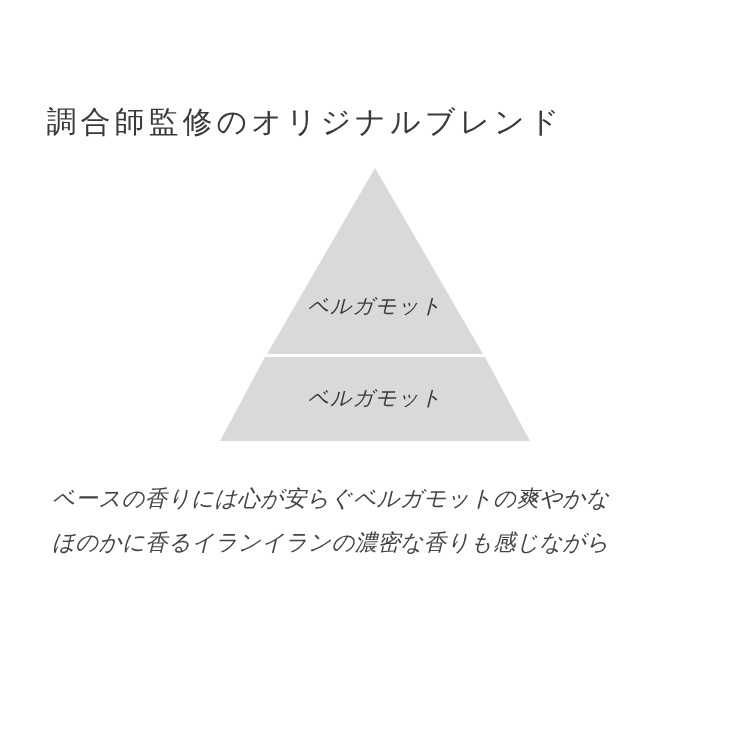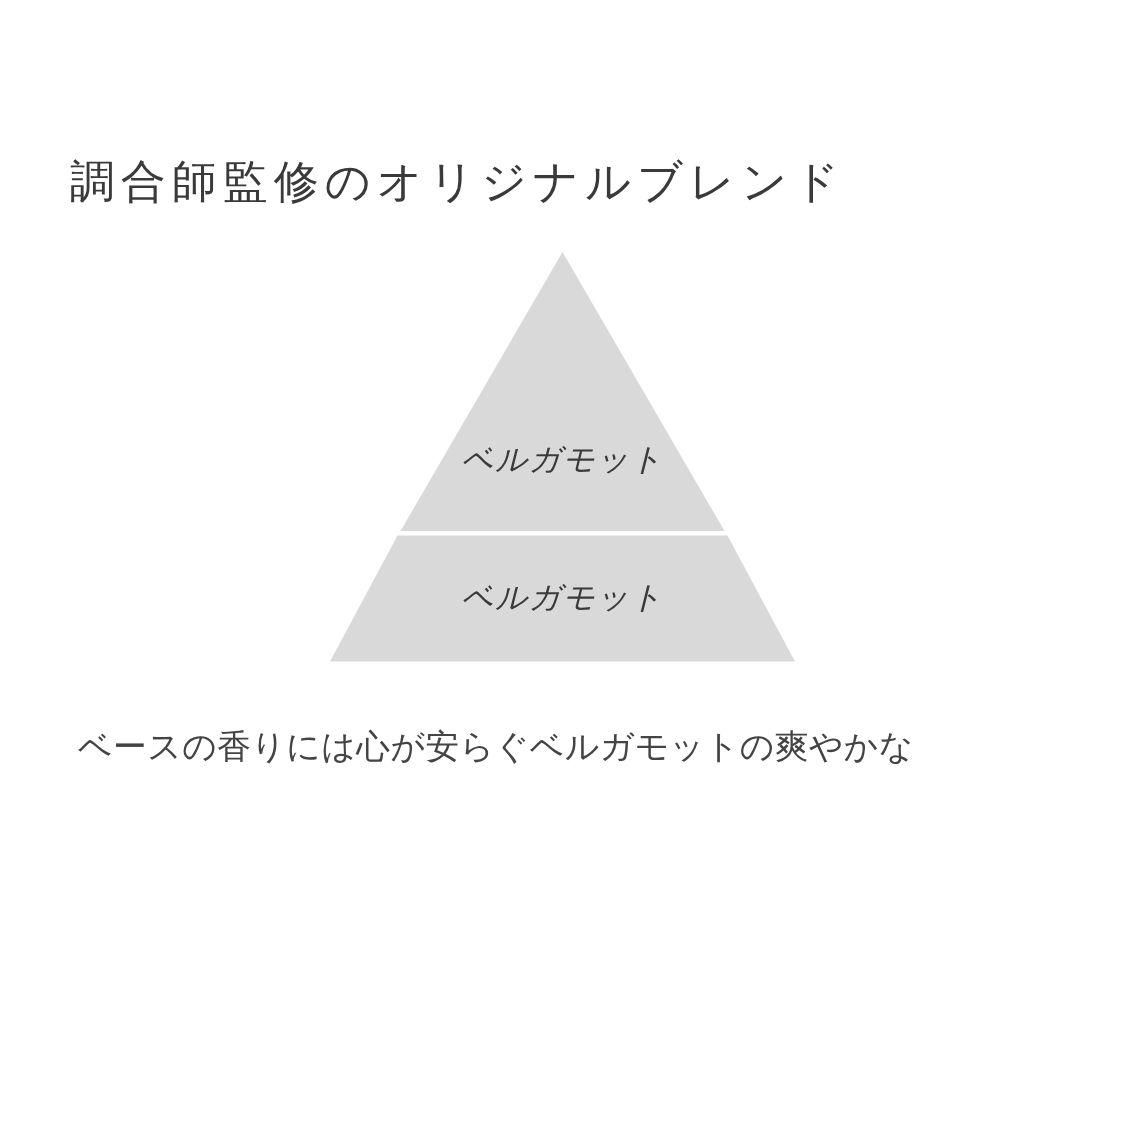--- a/index.html
+++ b/index.html
@@ -6,31 +6,32 @@
   body { width: 750px; height: 750px; position: relative; overflow: hidden;
          font-family: "DejaVu Sans", "Liberation Sans", sans-serif; color: #3c3c3c; }
   .title { position: absolute; top: 100px; left: 0; width: 610px; text-align: center;
            font-size: 30px; letter-spacing: 4px; color: #3a3a3a; line-height: 44px; }
   .pyramid { position: absolute; left: 0; top: 0; width: 750px; height: 750px; }
   .tier-label { position: absolute; width: 750px; left: 0; text-align: center;
                 font-size: 21px; letter-spacing: 1px; color: #3a3a3a; font-style: italic; }
   .tier-top { top: 292px; }
   .tier-bottom { top: 384px; }
   .desc { position: absolute; left: 52px; top: 477px; width: 660px;
-          font-size: 22.5px; line-height: 43.5px; color: #444444; letter-spacing: 0.3px; }
+          font-size: 22.5px; line-height: 43.5px; color: #444444; letter-spacing: 0.3px; font-style: italic; }
   .desc p { margin: 0; }
 </style>
 </head>
 <body>
 
 <div class="title">調合師監修のオリジナルブレンド</div>
 
 <svg class="pyramid" viewBox="0 0 750 750" xmlns="http://www.w3.org/2000/svg">
   <polygon points="375,168 483,354 267,354" fill="#d9d9d9"></polygon>
   <polygon points="265,357 485,357 530,441 220,441" fill="#d9d9d9"></polygon>
 </svg>
 
 <div class="tier-label tier-top">ベルガモット</div>
 <div class="tier-label tier-bottom">ベルガモット</div>
 
 <div class="desc">
   <p>ベースの香りには心が安らぐベルガモットの爽やかな</p>
+  <p>ほのかに香るイランイランの濃密な香りも感じながら</p>
 </div>
 
 </body></html>

